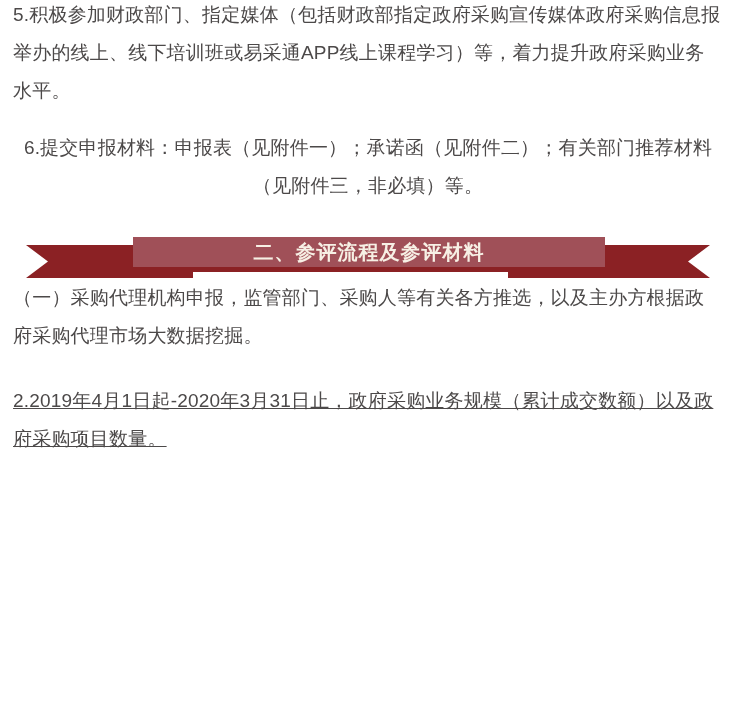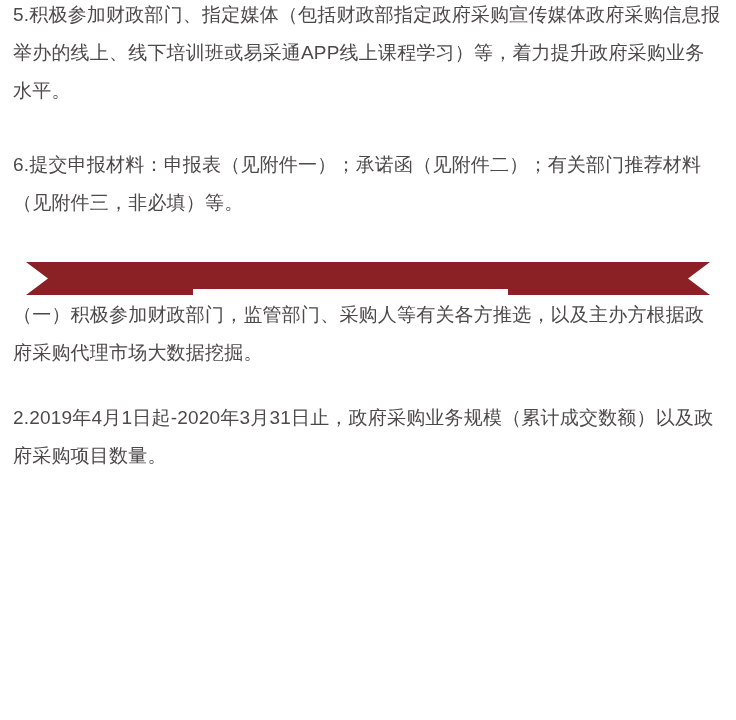--- a/index.html
+++ b/index.html
@@ -19,26 +19,26 @@
   .para {
     margin: 0;
     font-size: 19px;
     line-height: 38px;
     color: #4C4949;
     letter-spacing: 0.2px;
     word-break: break-all;
     font-weight: 400;
   }
   #p5   { margin-top: -4px; }
-  #p6   { margin-top: 36px; }
+  #p6   { margin-top: 19px; text-align: center; }
   #note { margin-top: 25px; }
   #pA   { margin-top: 1px;  }
   #pB   { margin-top: 30px; }
   #i1   { margin-top: 29px; }
-  #i2   { margin-top: 27px; }
+  #i2   { margin-top: 27px; text-decoration: underline; }
 
   
   .ribbon {
     position: relative;
     height: 43px;
     margin: 30px -13px 0 -13px;
   }
   .ribbon-dark {
     position: absolute;
     left: 26px;
@@ -83,21 +83,24 @@
 <div class="article">
 
   <p class="para" id="p5">5.积极参加财政部门、指定媒体（包括财政部指定政府采购宣传媒体政府采购信息报举办的线上、线下培训班或易采通APP线上课程学习）等，着力提升政府采购业务水平。</p>
 
   <p class="para" id="p6">6.提交申报材料：申报表（见附件一）；承诺函（见附件二）；有关部门推荐材料（见附件三，非必填）等。</p>
 
 
   <div class="ribbon">
     <div class="ribbon-dark"></div>
     <div class="ribbon-white-cover"></div>
+    <div class="ribbon-light">
+      <span class="ribbon-title">二、参评流程及参评材料</span>
+    </div>
   </div>
 
-  <p class="para" id="pA">（一）积极参加财政部门，监管部门、采购人等有关各方推选，以及主办方根据政府采购代理市场大数据挖掘。</p>
+  <p class="para" id="pA">（一）采购代理机构申报，监管部门、采购人等有关各方推选，以及主办方根据政府采购代理市场大数据挖掘。</p>
 
 
 
   <p class="para" id="i2">2.2019年4月1日起-2020年3月31日止，政府采购业务规模（累计成交数额）以及政府采购项目数量。</p>
 
 </div>
 
 </body></html>

